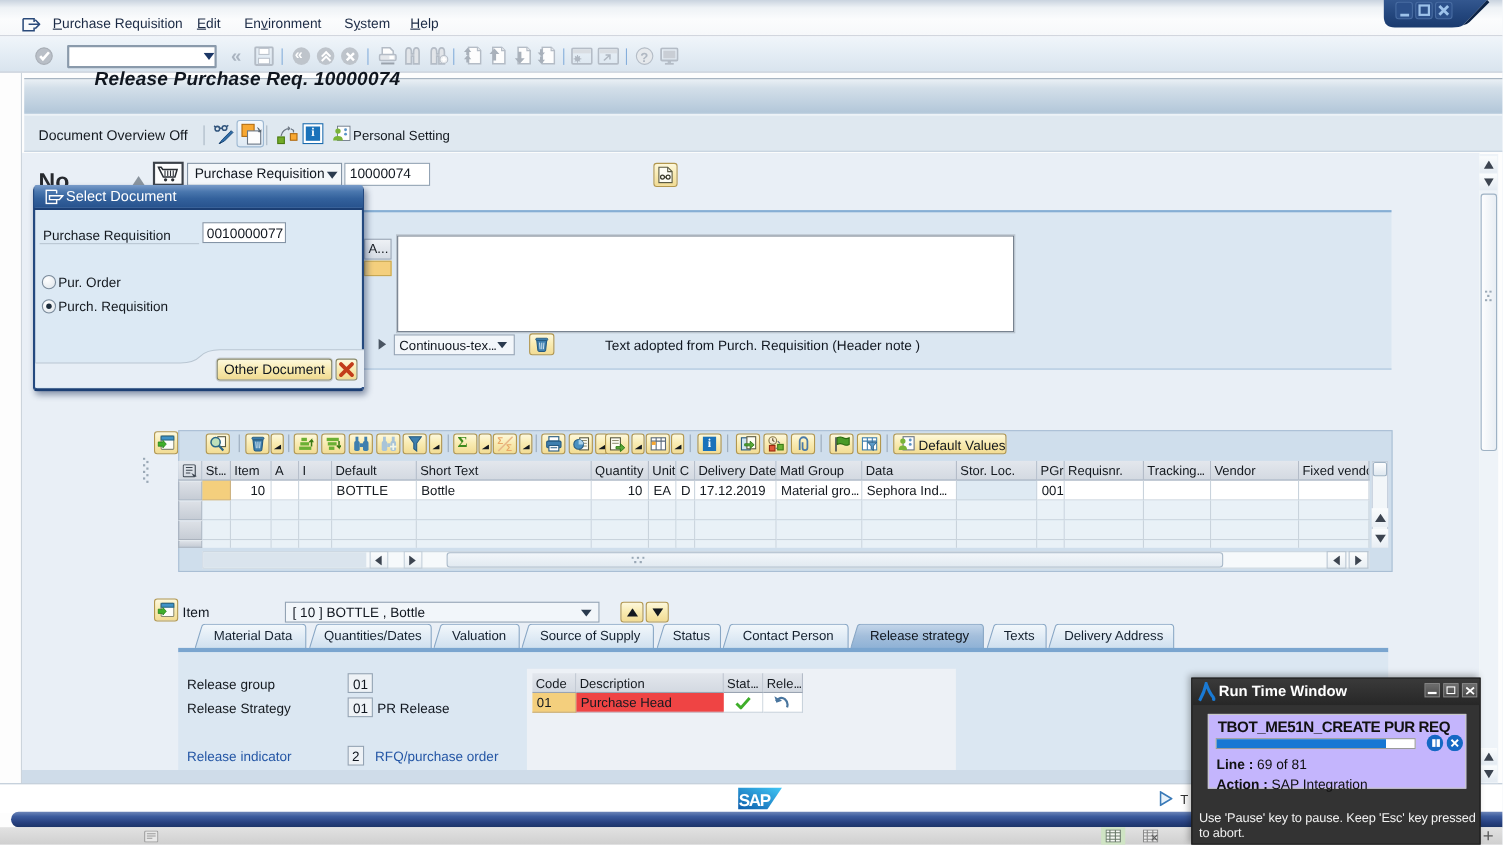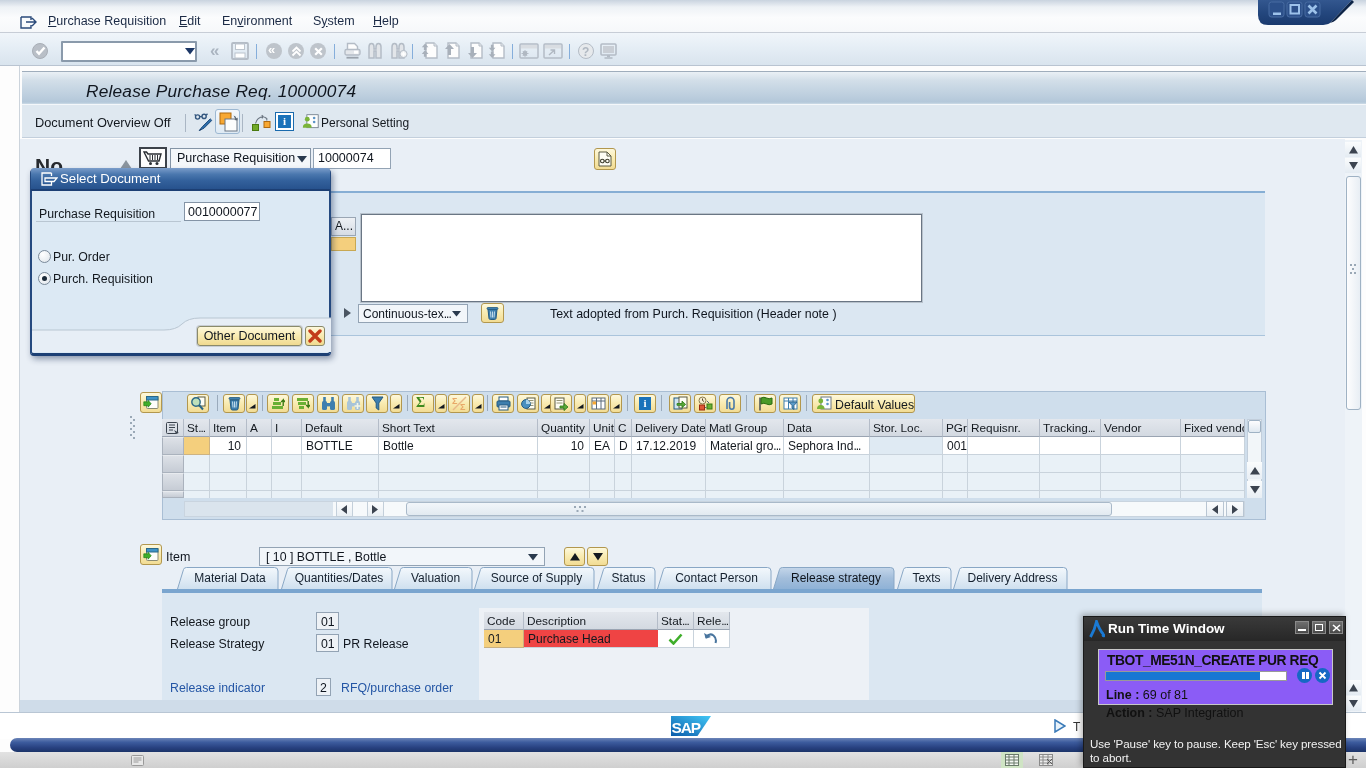--- a/index.html
+++ b/index.html
@@ -173,21 +173,21 @@
       <rect x="17" y="12.5" width="8" height="2.5" fill="#9dc2ea"></rect>
       <rect x="31" y="2" width="15" height="15" rx="2.5" fill="#2c508a" stroke="#486ca2" stroke-width="1"></rect>
       <rect x="34.5" y="5" width="8.5" height="8.5" fill="none" stroke="#9dc2ea" stroke-width="2"></rect>
       <rect x="49" y="2" width="15" height="15" rx="2.5" fill="#2c508a" stroke="#486ca2" stroke-width="1"></rect>
       <path d="M52.5 5.5 l8 8 m0 -8 l-8 8" stroke="#9dc2ea" stroke-width="2.6"></path>
     </g>
   </svg>
 </div>
 
 <div class="abs" id="titleband"></div>
-<div class="abs" style="left:86px;top:81px;font-size:17.3px;font-weight:normal;font-style:italic;color:#10161f;letter-spacing:0.2px">Release Purchase Req. 10000074</div>
+<div class="abs" style="left:86px;top:61px;font-size:17.3px;font-weight:bold;font-style:italic;color:#10161f;letter-spacing:0.2px">Release Purchase Req. 10000074</div>
 
 <div class="abs" id="appbar">
   <div class="abs" style="left:13px;top:10px;font-size:12.8px;color:#14191f">Document Overview Off</div>
   <div class="tsep" style="left:163px;top:9px;background:#aab6c4"></div>
 
   <svg class="abs" style="left:172px;top:7px" width="20" height="20" viewBox="0 0 20 20">
       <path d="M1.5 5 a2.1 2.1 0 1 0 4.2 0 a2.1 2.1 0 1 0 -4.2 0 M5.7 4.6 l2.3 -0.2 M1.7 3.6 l-1 -1.2 M8 4.4 a2.1 2.1 0 1 0 4.2 0 a2.1 2.1 0 1 0 -4.2 0 M12.1 3.2 l1.4 -1.4" fill="none" stroke="#33567e" stroke-width="1.4"></path>
       <path d="M16.2 6.8 L8.4 14.6 L5.2 18.6 L10 16.2 L17.8 8.4 Z" fill="#2e6da8" stroke="#1d4a7a" stroke-width="0.9"></path>
       <path d="M5.2 18.6 L6.4 17.1 L7.3 17.9 Z" fill="#0d2c4e"></path>
     </svg>
@@ -806,21 +806,21 @@
     <div style="position:absolute;left:24px;top:4px;color:#fff;font-size:13.5px;font-weight:bold">Run Time Window</div>
     <div style="position:absolute;left:211px;top:4px;width:14px;height:13px;background:linear-gradient(#6e6e6e,#4a4a4a);border:1px solid #8a8a8a"></div>
     <div style="position:absolute;left:214px;top:12px;width:8px;height:2px;background:#fff"></div>
     <div style="position:absolute;left:228px;top:4px;width:14px;height:13px;background:linear-gradient(#6e6e6e,#4a4a4a);border:1px solid #8a8a8a"></div>
     <div style="position:absolute;left:231px;top:7px;width:8px;height:7px;border:1.4px solid #fff"></div>
     <div style="position:absolute;left:245px;top:4px;width:14px;height:13px;background:linear-gradient(#6e6e6e,#4a4a4a);border:1px solid #8a8a8a"></div>
     <svg style="position:absolute;left:248px;top:7px" width="9" height="8" viewBox="0 0 9 8">
         <path d="M1 1 L8 7 M8 1 L1 7" stroke="#fff" stroke-width="1.6"></path>
       </svg>
   </div>
-  <div style="position:absolute;left:14px;top:32px;width:235px;height:56px;background:#8b5cf6;border:1px solid #c8c8c8">
+  <div style="position:absolute;left:14px;top:32px;width:235px;height:68px;background:#c4b5fd;border:1px solid #c8c8c8">
     <div style="position:absolute;left:8px;top:3px;font-size:13.8px;font-weight:bold;color:#111;letter-spacing:-0.4px">TBOT_ME51N_CREATE PUR REQ</div>
     <div style="position:absolute;left:6px;top:21px;width:182px;height:10px;background:#fff;border:1px solid #999"></div>
     <div style="position:absolute;left:7px;top:22px;width:154px;height:8px;background:#1777d3"></div>
     <div style="position:absolute;left:198px;top:18px;width:15px;height:15px;border-radius:50%;background:#1568c4"></div>
     <div style="position:absolute;left:203px;top:22px;width:2.5px;height:7px;background:#fff"></div>
     <div style="position:absolute;left:207px;top:22px;width:2.5px;height:7px;background:#fff"></div>
     <svg style="position:absolute;left:216px;top:18px" width="15" height="15" viewBox="0 0 15 15">
         <circle cx="7.5" cy="7.5" r="7.5" fill="#1568c4"></circle>
         <path d="M4.5 4.5 l6 6 m0 -6 l-6 6" stroke="#fff" stroke-width="1.8"></path>
       </svg>

